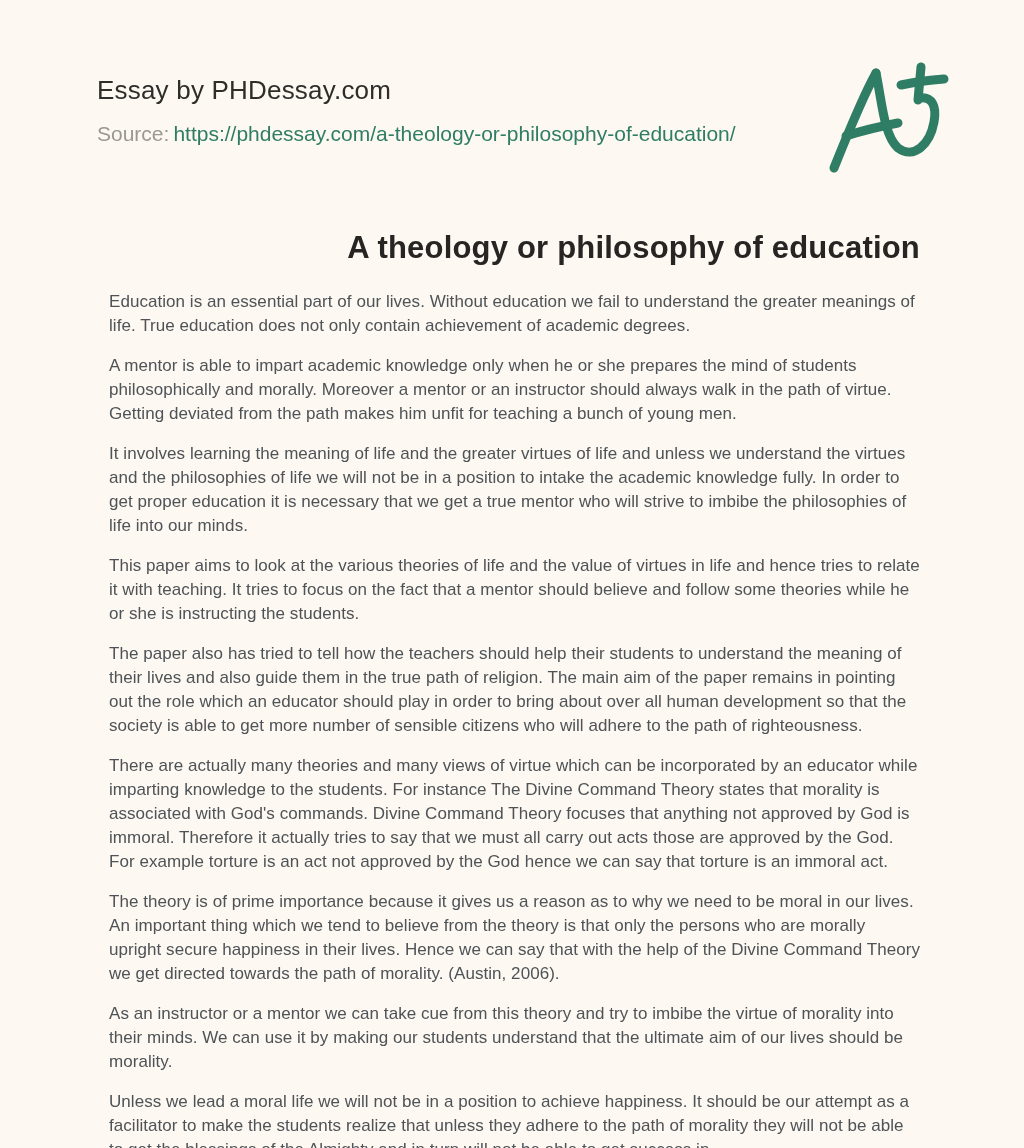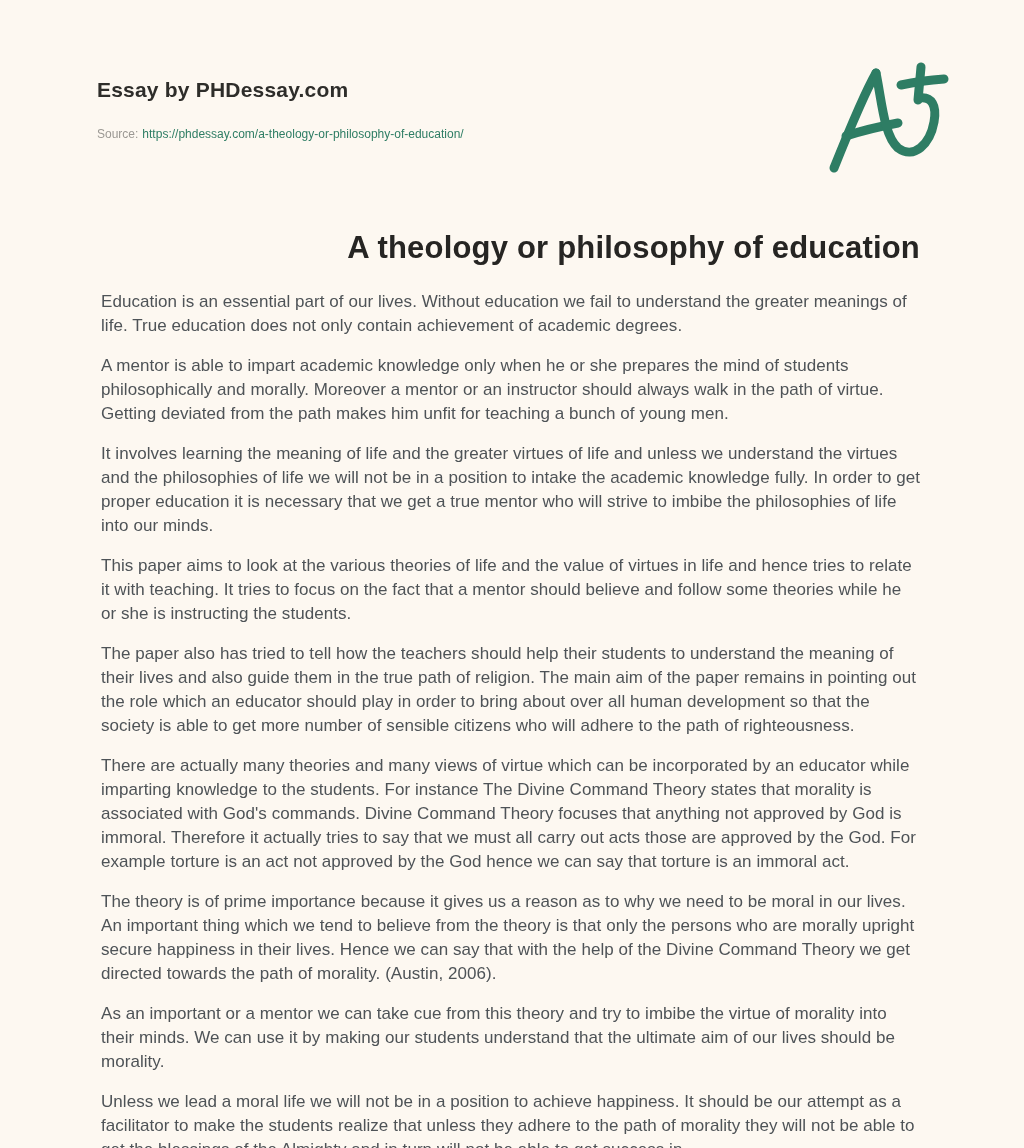--- a/index.html
+++ b/index.html
@@ -17,29 +17,29 @@
     background: var(--background);
     font-family: "Liberation Sans", "DejaVu Sans", sans-serif;
   }
   .page {
     position: relative;
     width: 1024px;
     height: 1148px;
     padding: 76px 104px 0 97px;
   }
   .byline {
-    font-size: 21px;
+    font-size: 26px;
     line-height: 28px;
-    font-weight: 700;
+    font-weight: 400;
     letter-spacing: 0.2px;
     color: var(--heading_text);
   }
   .source-line {
     margin-top: 20px;
-    font-size: 12px;
+    font-size: 21px;
     line-height: 20px;
     font-weight: 400;
   }
   .source-label { color: var(--muted_text); }
   .source-link {
     color: var(--accent_green);
     text-decoration: none;
     margin-left: 4px;
   }
   .logo {
@@ -58,21 +58,21 @@
     color: #262523;
     text-align: right;
   }
   .content { margin-top: 22px; max-width: 823px; }
   .content .para {
     font-size: 17px;
     line-height: 24px;
     font-weight: 400;
     letter-spacing: 0.05px;
     color: var(--body_text);
-    margin: 0 0 16px 4px;
+    margin: 0 0 16px 12px;
   }
 </style>
 </head>
 <body>
 
 <div class="page">
 
   <div class="byline">Essay by PHDessay.com</div>
 
   <div class="source-line">
@@ -99,17 +99,17 @@
   <h1 class="title">A theology or philosophy of education</h1>
 
   <div class="content">
       <p class="para">Education is an essential part of our lives. Without education we fail to understand the greater meanings of life. True education does not only contain achievement of academic degrees.</p>
       <p class="para">A mentor is able to impart academic knowledge only when he or she prepares the mind of students philosophically and morally. Moreover a mentor or an instructor should always walk in the path of virtue. Getting deviated from the path makes him unfit for teaching a bunch of young men.</p>
       <p class="para">It involves learning the meaning of life and the greater virtues of life and unless we understand the virtues and the philosophies of life we will not be in a position to intake the academic knowledge fully. In order to get proper education it is necessary that we get a true mentor who will strive to imbibe the philosophies of life into our minds.</p>
       <p class="para">This paper aims to look at the various theories of life and the value of virtues in life and hence tries to relate it with teaching. It tries to focus on the fact that a mentor should believe and follow some theories while he or she is instructing the students.</p>
       <p class="para">The paper also has tried to tell how the teachers should help their students to understand the meaning of their lives and also guide them in the true path of religion. The main aim of the paper remains in pointing out the role which an educator should play in order to bring about over all human development so that the society is able to get more number of sensible citizens who will adhere to the path of righteousness.</p>
       <p class="para">There are actually many theories and many views of virtue which can be incorporated by an educator while imparting knowledge to the students. For instance The Divine Command Theory states that morality is associated with God's commands. Divine Command Theory focuses that anything not approved by God is immoral. Therefore it actually tries to say that we must all carry out acts those are approved by the God. For example torture is an act not approved by the God hence we can say that torture is an immoral act.</p>
       <p class="para">The theory is of prime importance because it gives us a reason as to why we need to be moral in our lives. An important thing which we tend to believe from the theory is that only the persons who are morally upright secure happiness in their lives. Hence we can say that with the help of the Divine Command Theory we get directed towards the path of morality. (Austin, 2006).</p>
-      <p class="para">As an important or a mentor we can take cue from this theory and try to imbibe the virtue of morality into their minds. We can use it by making our students understand that the ultimate aim of our lives should be morality.</p>
+      <p class="para">As an instructor or a mentor we can take cue from this theory and try to imbibe the virtue of morality into their minds. We can use it by making our students understand that the ultimate aim of our lives should be morality.</p>
       <p class="para">Unless we lead a moral life we will not be in a position to achieve happiness. It should be our attempt as a facilitator to make the students realize that unless they adhere to the path of morality they will not be able to get the blessings of the Almighty and in turn will not be able to get success in</p>
     </div>
 
 </div>
 
 </body></html>

